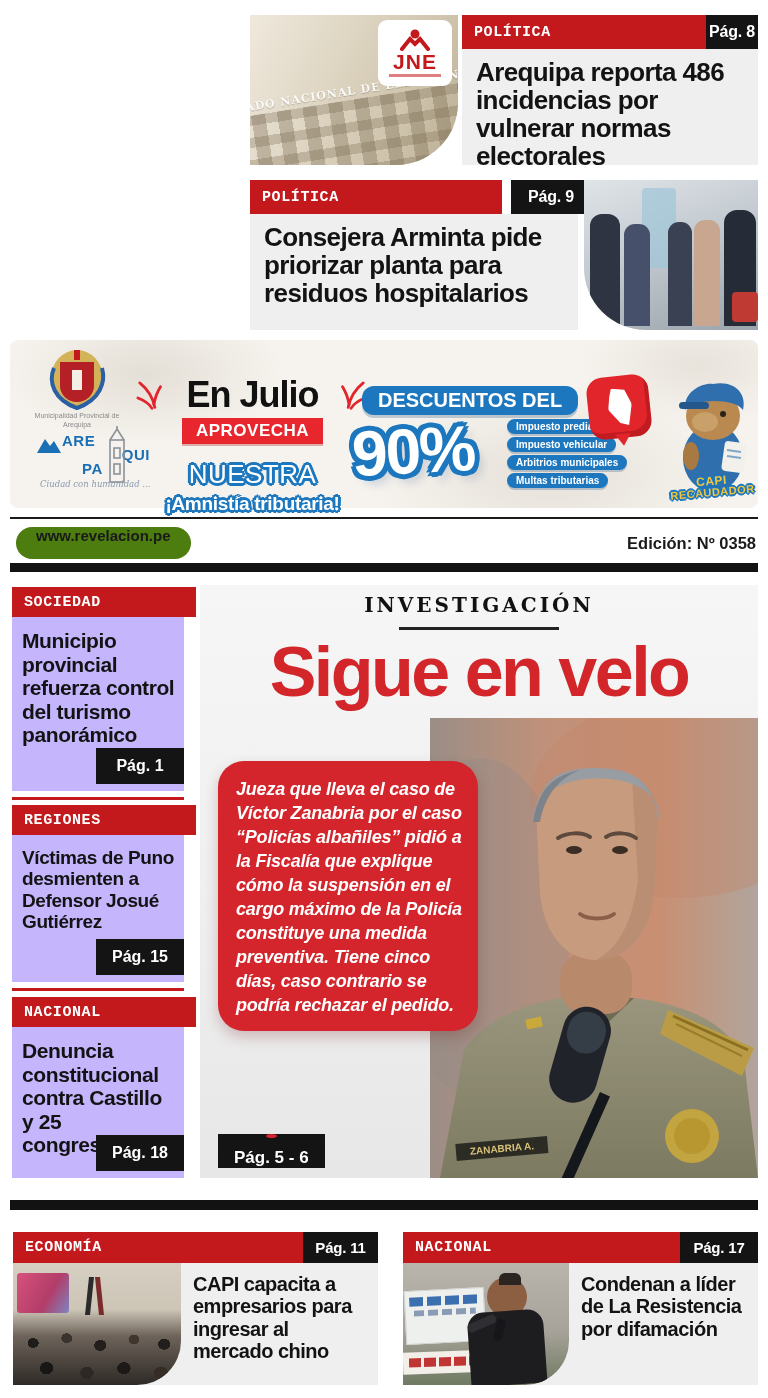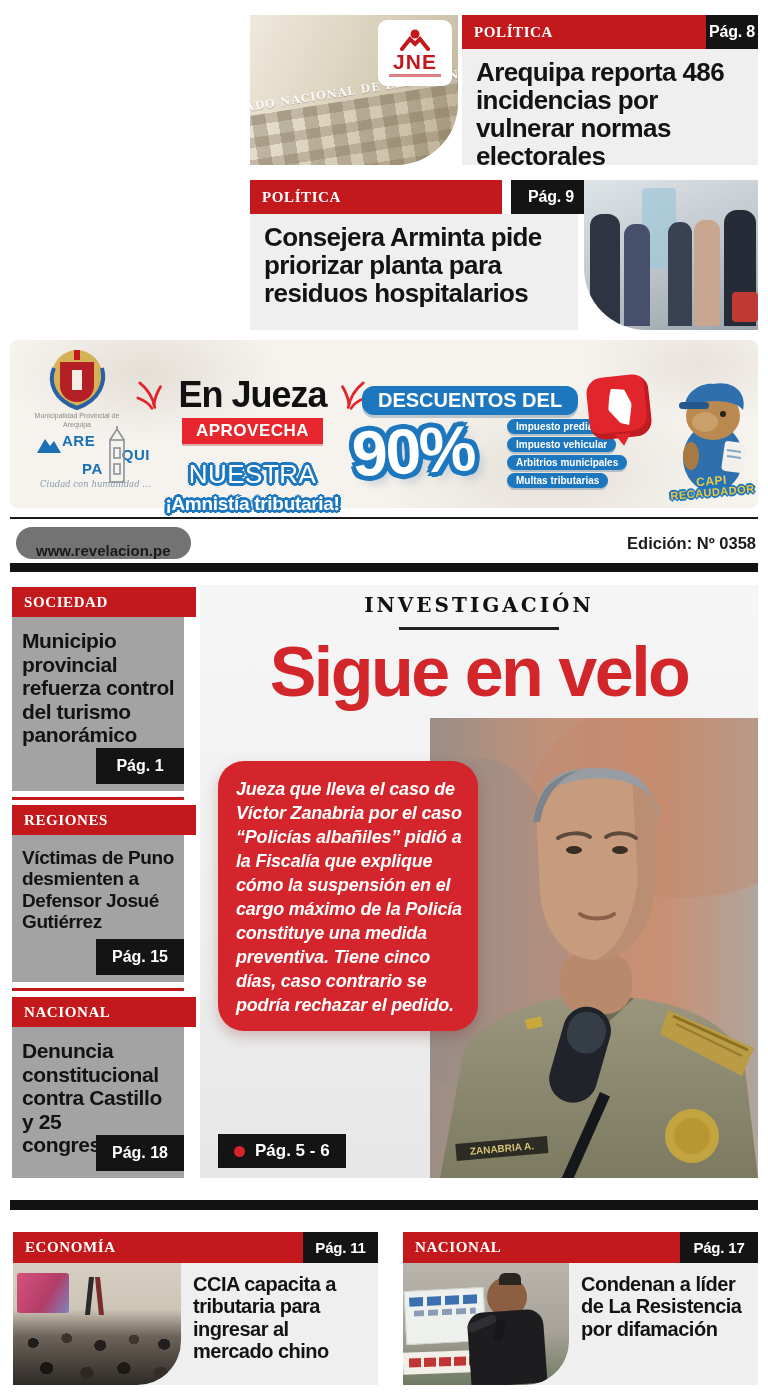--- a/index.html
+++ b/index.html
@@ -1,20 +1,20 @@
 <!DOCTYPE html>
 <html><head>
 <meta charset="utf-8">
 <style>
   html,body{margin:0;padding:0;background:#ffffff;}
   #page{position:relative;width:768px;height:1398px;background:#ffffff;overflow:hidden;
         font-family:"Liberation Sans",sans-serif;color:#131313;}
   .abs{position:absolute;}
   .tag-red{background:#C3181C;color:#fff;display:flex;align-items:center;
-           padding-left:12px;font-family:Liberation Serif, serif;font-weight:700;
+           padding-left:12px;font-family:Liberation Mono, monospace;font-weight:700;
            font-size:15px;letter-spacing:.6px;}
   .tag-black{background:#141414;color:#fff;display:flex;align-items:center;justify-content:center;
              font-weight:800;font-size:16px;letter-spacing:-.2px;}
   .gray-box{background:#EFEFEF;}
   .story-headline{font-weight:800;line-height:1.08;letter-spacing:-.6px;color:#131313;}
 
   
   .brand-name{font-family:"DejaVu Serif",serif;font-weight:700;font-size:29px;letter-spacing:1.5px;color:#111;}
   .brand-suffix{font-weight:700;font-size:15px;color:#222;}
   .brand-rule{background:#D2262B;height:4px;}
@@ -43,45 +43,45 @@
     text-shadow:5px 0 0 #1C77BE,-5px 0 0 #1C77BE,0 5px 0 #1C77BE,0 -5px 0 #1C77BE,
                 4px 4px 0 #1C77BE,-4px 4px 0 #1C77BE,4px -4px 0 #1C77BE,-4px -4px 0 #1C77BE,
                 6px 8px 10px rgba(40,80,140,.25);}
   .blue-pill{background:#1C77BE;color:#fff;font-weight:800;border-radius:10px;
              padding:2px 9px;font-size:10px;white-space:nowrap;box-shadow:0 2px 0 rgba(20,70,120,.25);}
   .badge-text{font-weight:800;font-size:12px;line-height:1;color:#F3C53D;letter-spacing:.5px;
     text-shadow:2px 0 0 #1C77BE,-2px 0 0 #1C77BE,0 2px 0 #1C77BE,0 -2px 0 #1C77BE,
                 1px 1px 0 #1C77BE,-1px 1px 0 #1C77BE,1px -1px 0 #1C77BE,-1px -1px 0 #1C77BE;}
 
   
-  .site-pill{background:#737373;border-radius:17px;display:flex;align-items:flex-end;
+  .site-pill{background:#4d7c0f;border-radius:17px;display:flex;align-items:flex-start;
              padding:0 20px;height:32px;font-weight:700;font-size:15px;color:#1a1a1a;}
   .date-center{font-size:16.5px;color:#1a1a1a;}
   .date-center b{font-weight:800;}
   .edition{font-weight:800;font-size:16.5px;color:#1a1a1a;}
   .black-bar{background:#121212;}
 
   
-  .col-box{background:#a3a3a3;position:absolute;}
+  .col-box{background:#c4b5fd;position:absolute;}
   .col-headline{font-weight:800;line-height:1.12;letter-spacing:-.4px;padding:12px 8px 0 10px;color:#131313;}
   .pag-tag{position:absolute;right:0;bottom:7px;height:36px;min-width:88px;background:#141414;
            color:#fff;display:flex;align-items:center;justify-content:center;font-weight:800;font-size:16px;}
   .red-hr{background:#C3181C;height:3px;position:absolute;left:12px;width:172px;}
 
   
   .feature{background:linear-gradient(180deg,#F6F6F6 0%,#EFEFEF 55%,#E7E7E7 100%);}
   .kicker{font-family:"DejaVu Serif",serif;font-weight:700;font-size:20px;letter-spacing:3px;
           color:#111;text-align:center;}
   .kicker-rule{height:3px;background:#222;}
   .feature-headline{font-weight:800;font-size:70px;letter-spacing:-2.5px;color:#D2262B;
                     text-align:center;line-height:1;}
   .quote-box{background:#D3252B;border-radius:26px;padding:16px 16px 14px 18px;
              box-shadow:0 6px 14px rgba(120,30,30,.25);}
   .quote-text{color:#fff;font-weight:700;font-style:italic;font-size:18px;line-height:24px;letter-spacing:-.2px;}
-  .feature-pag{background:#141414;display:flex;align-items:center;gap:10px;padding:0 16px;height:34px;}
+  .feature-pag{background:#141414;display:flex;align-items:center;gap:10px;padding:0 16px;height:34px;flex-direction:column;}
   .red-dot{width:11px;height:11px;border-radius:50%;background:#D3252B;}
   .feature-pag span{color:#fff;font-weight:800;font-size:17px;}
 
   
   .bot-tag-red{height:31px;font-size:15px;}
   .bot-headline{font-weight:800;font-size:20px;line-height:1.12;letter-spacing:-.5px;padding:10px 6px 0 12px;}
 
   .img-ph{position:absolute;overflow:hidden;}
 </style>
 </head>
@@ -179,21 +179,21 @@
             <path d="M32 20 C24 23 20 26 17 31"></path>
         </g>
       </svg>
       <svg class="abs" style="right:-12px;top:4px;" width="32" height="40" viewBox="0 0 34 40">
         <g stroke="#E2242B" stroke-width="3" fill="none" stroke-linecap="round">
           <path d="M30 4 C20 12 16 20 14 30"></path>
             <path d="M8 8 C13 16 14 21 15 27"></path>
             <path d="M32 20 C24 23 20 26 17 31"></path>
         </g>
       </svg>
-      <div style="font-weight:800;font-size:36px;letter-spacing:-1px;color:#111;">En Jueza</div>
+      <div style="font-weight:800;font-size:36px;letter-spacing:-1px;color:#111;">En Julio</div>
       <div style="display:inline-block;background:#E8262D;color:#fff;font-weight:800;font-size:17px;
                   padding:3px 14px;letter-spacing:.5px;box-shadow:0 2px 0 rgba(150,20,20,.3);margin-top:2px;">APROVECHA</div>
       <div class="outline-blue" style="font-weight:400;font-size:26px;margin-top:15px;letter-spacing:.5px;">NUESTRA</div>
       <div class="outline-blue" style="font-weight:800;font-size:19px;margin-top:3px;letter-spacing:-.3px;white-space:nowrap;">¡Amnistía tributaria!</div>
     </div>
 
     <div class="abs" style="left:352px;top:46px;background:#1C77BE;color:#fff;font-weight:800;font-size:20px;
                 border-radius:12px;padding:3px 16px;box-shadow:0 3px 0 rgba(20,70,120,.25);">DESCUENTOS DEL</div>
     <div class="abs outline-blue-big" style="left:342px;top:74px;font-weight:800;font-size:64px;transform:rotate(-3deg);letter-spacing:-2px;">90%</div>
 
@@ -336,21 +336,21 @@
   <div class="abs black-bar" style="left:10px;top:1200px;width:748px;height:10px;"></div>
 
   <div class="abs" style="left:13px;top:1232px;width:365px;height:153px;">
     <div class="abs tag-red bot-tag-red" style="left:0;top:0;width:283px;">
       <span>ECONOMÍA</span>
       </div>
     <div class="abs tag-black" style="left:290px;top:0;width:75px;height:31px;font-size:15px;">
       <span>Pág. 11</span>
       </div>
     <div class="abs gray-box" style="left:0;top:31px;width:365px;height:122px;">
-      <div class="bot-headline" style="margin-left:168px;">CCIA capacita a tributaria para ingresar al mercado chino</div>
+      <div class="bot-headline" style="margin-left:168px;">CAPI capacita a empresarios para ingresar al mercado chino</div>
     </div>
     <div class="img-ph" style="left:0;top:31px;width:168px;height:122px;border-bottom-right-radius:44px;
          background:linear-gradient(180deg,#d6cfc2 0%,#cdc5b6 38%,#6d635a 60%,#2e2a26 100%);">
       <div class="abs" style="left:4px;top:10px;width:52px;height:40px;background:linear-gradient(120deg,#d6527c,#b23d68 60%,#7e84c0);border-radius:3px;"></div>
       <div class="abs" style="left:74px;top:14px;width:5px;height:38px;background:#2b2b2b;transform:skewX(-6deg);"></div>
       <div class="abs" style="left:84px;top:14px;width:5px;height:38px;background:#7a2b2b;transform:skewX(6deg);"></div>
       <div class="abs" style="left:0;top:62px;width:168px;height:60px;
            background:radial-gradient(9px 8px at 12% 30%,#1f1d1c 60%,transparent 61%),
                       radial-gradient(9px 8px at 32% 22%,#3a322c 60%,transparent 61%),
                       radial-gradient(10px 9px at 52% 34%,#241f1c 60%,transparent 61%),

